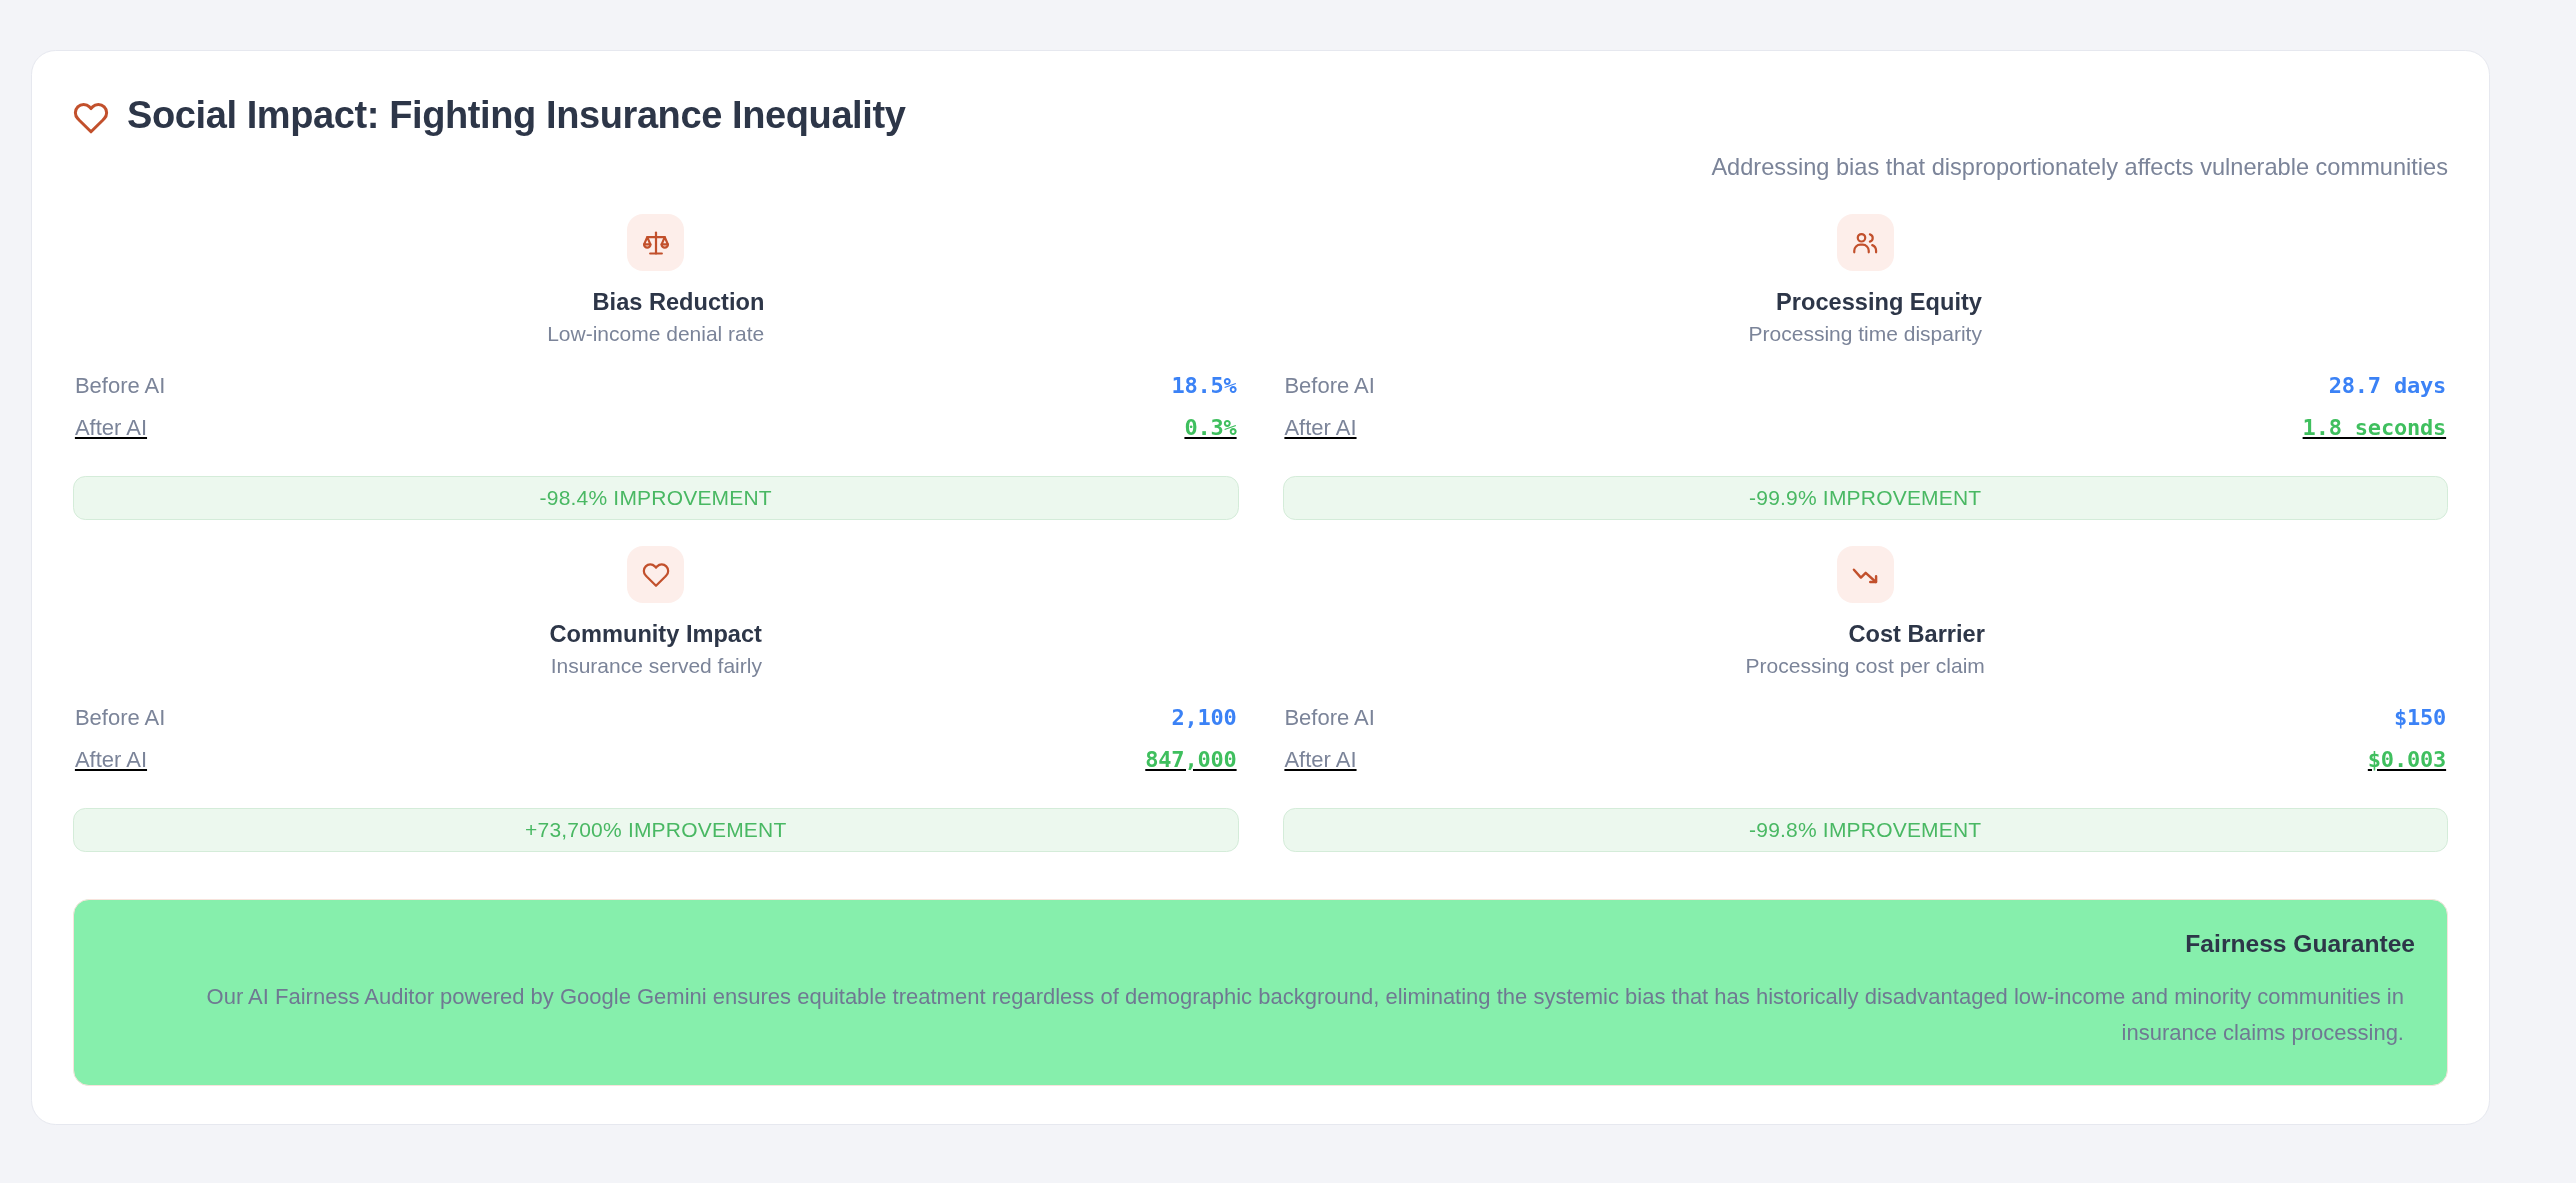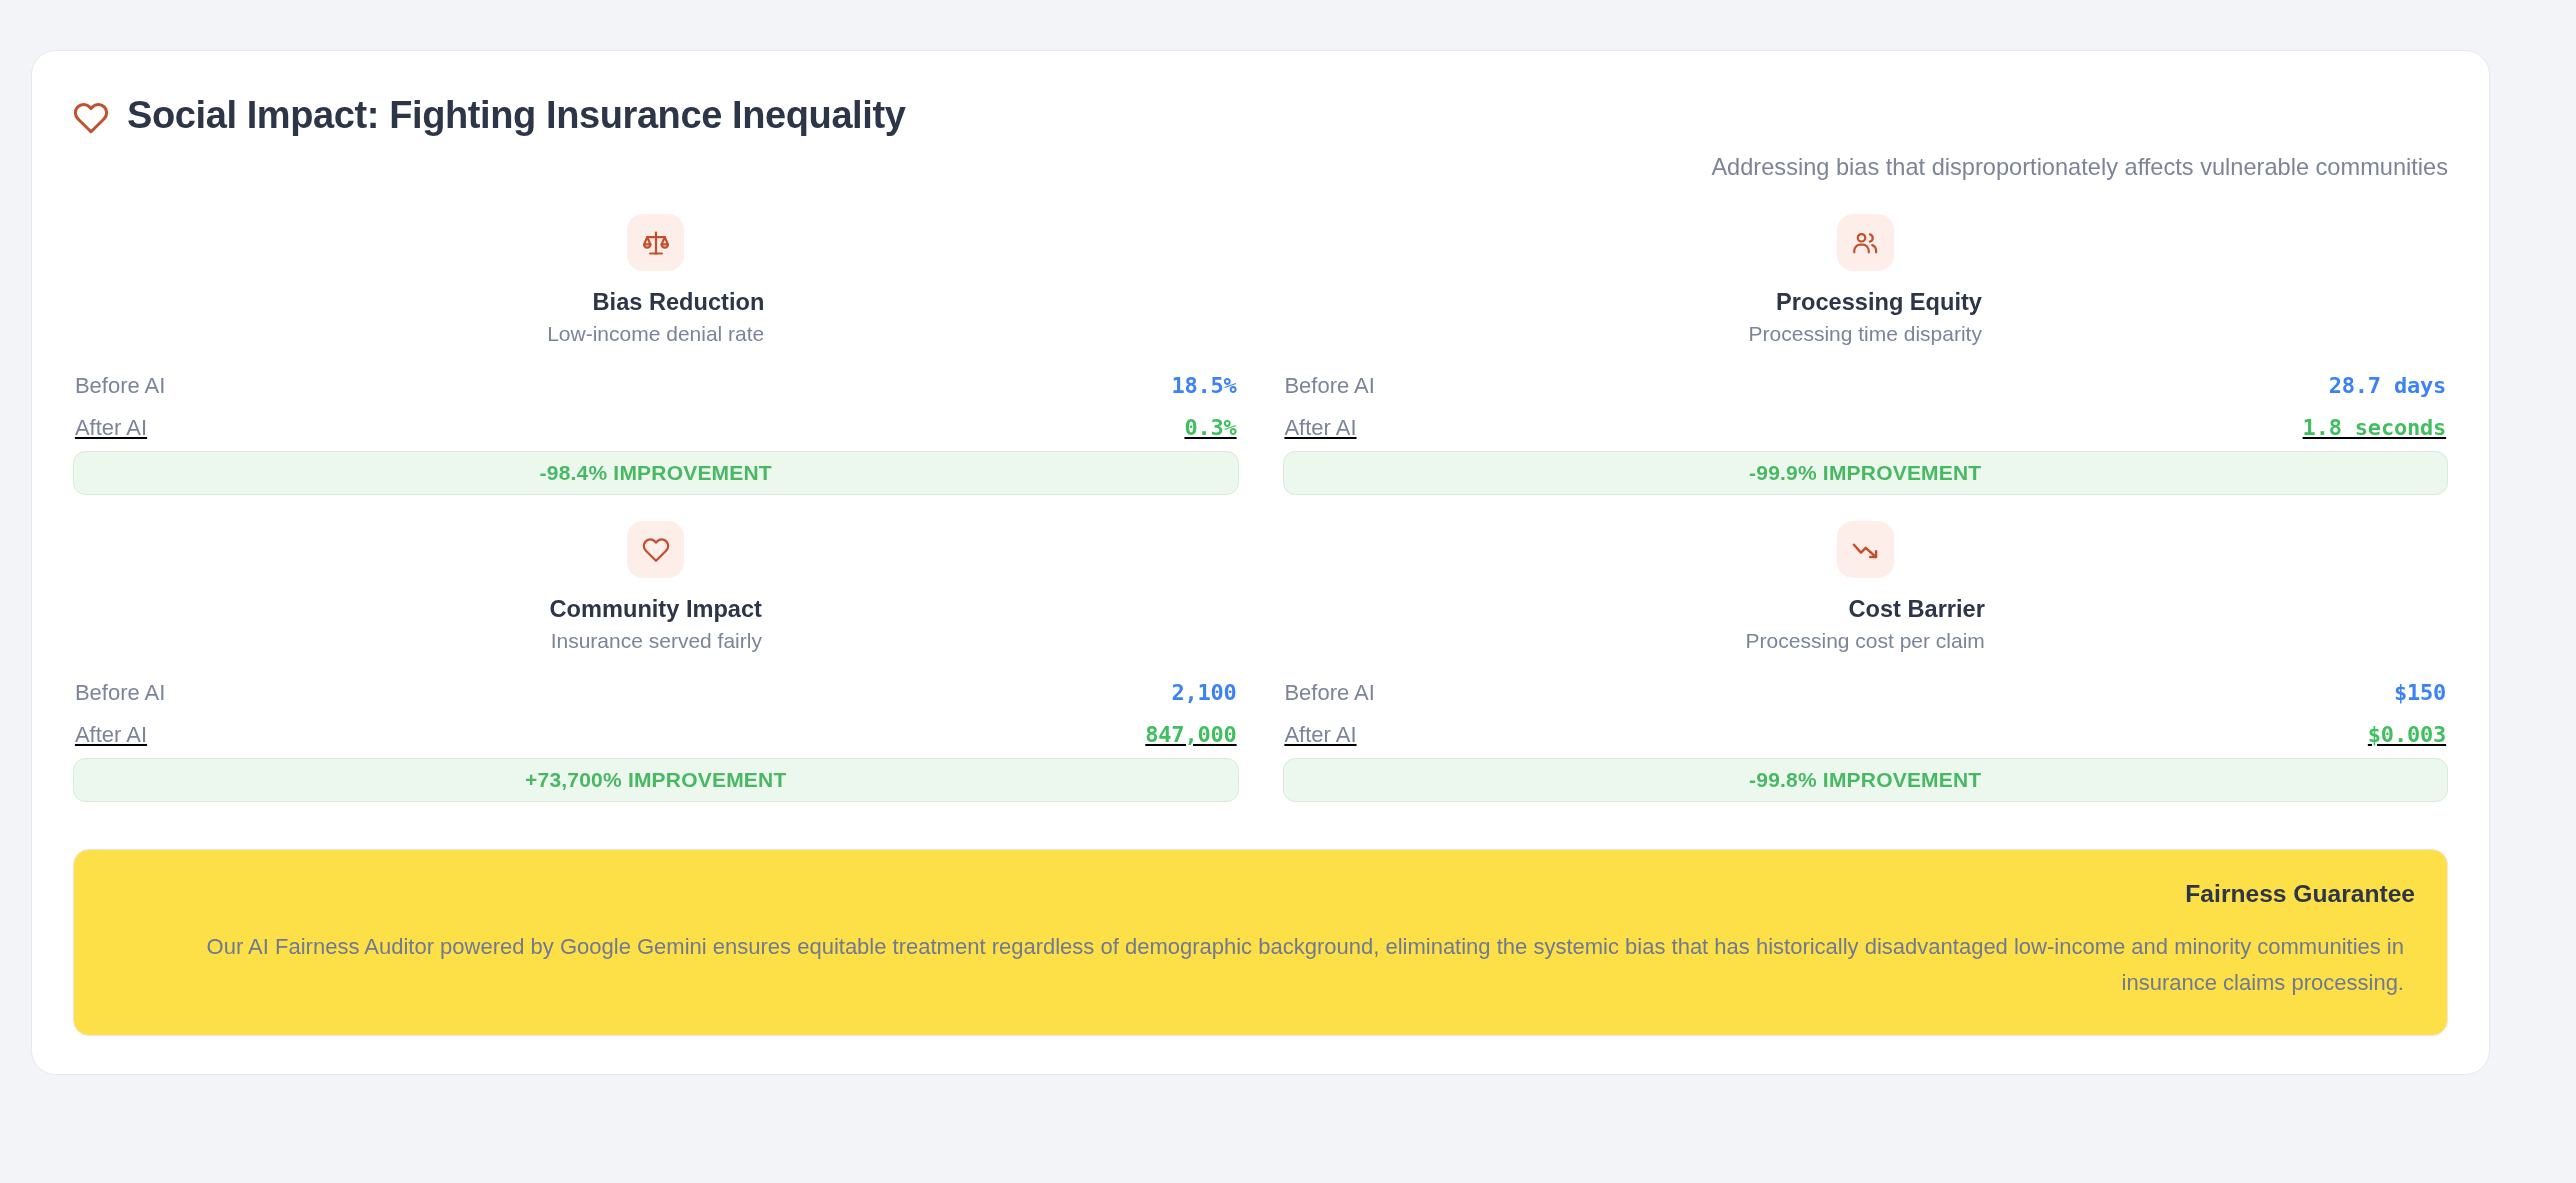--- a/index.html
+++ b/index.html
@@ -131,38 +131,38 @@
     font-family: "DejaVu Sans Mono", "Liberation Mono", monospace;
     font-size: 22px;
     font-weight: bold;
     letter-spacing: -0.2px;
   }
 
   .value-before { color: #3b82f6; }
   .value-after  { color: #3fbf5e; }
 
   .improvement-badge {
-    margin-top: 4px;
+    margin-top: 29px;
     background: #ecf8ee;
     border: 1.9px solid #d4ecd9;
     border-radius: 12.3px;
     height: 44px;
     display: flex;
     align-items: center;
     justify-content: center;
     font-size: 21px;
-    font-weight: bold;
+    font-weight: normal;
     color: #49b863;
     letter-spacing: 0.2px;
   }
 
   
   .fairness-box {
     margin-top: 21px;
-    background: #fde047;
+    background: #86efac;
     border: 1.9px solid #f7e3dc;
     border-radius: 16px;
     padding: 30px 32px 34px 32px;
   }
 
   .fairness-title {
     font-size: 24.6px;
     font-weight: bold;
     color: #2d3648;
     margin-bottom: 21px;

